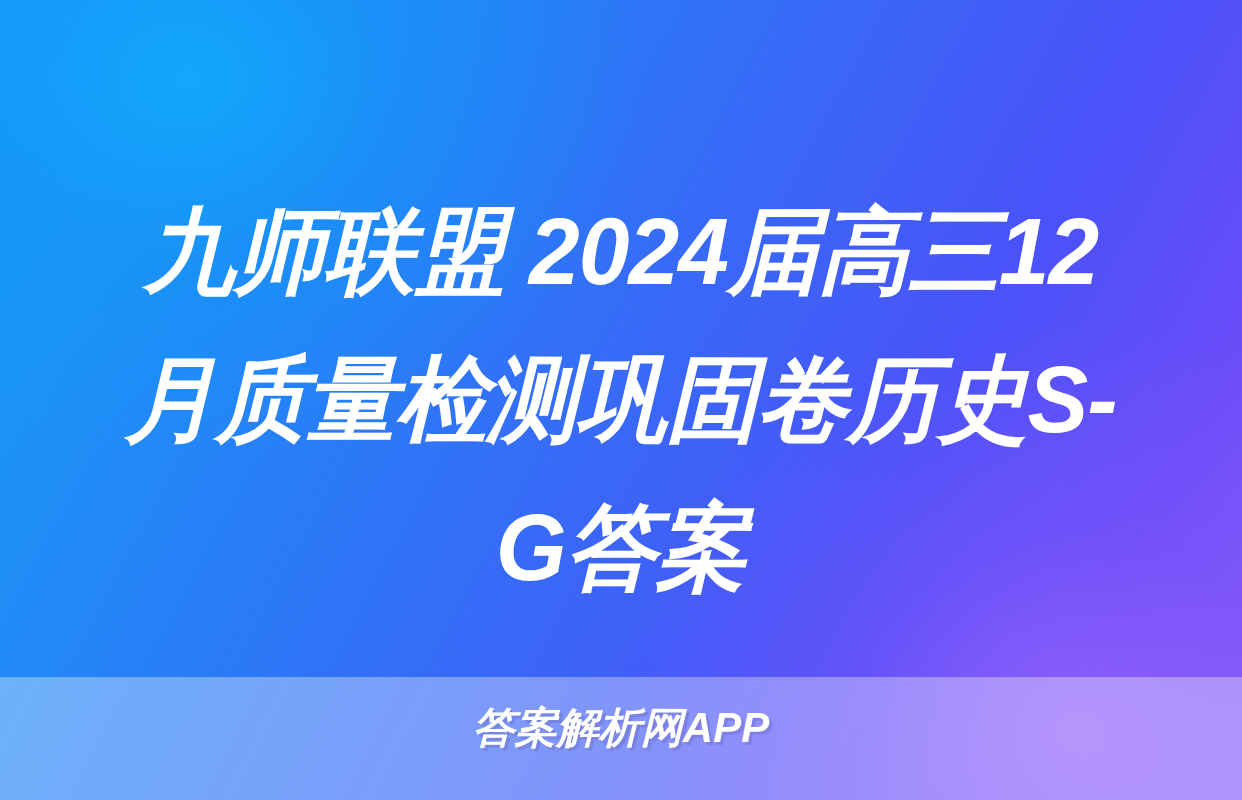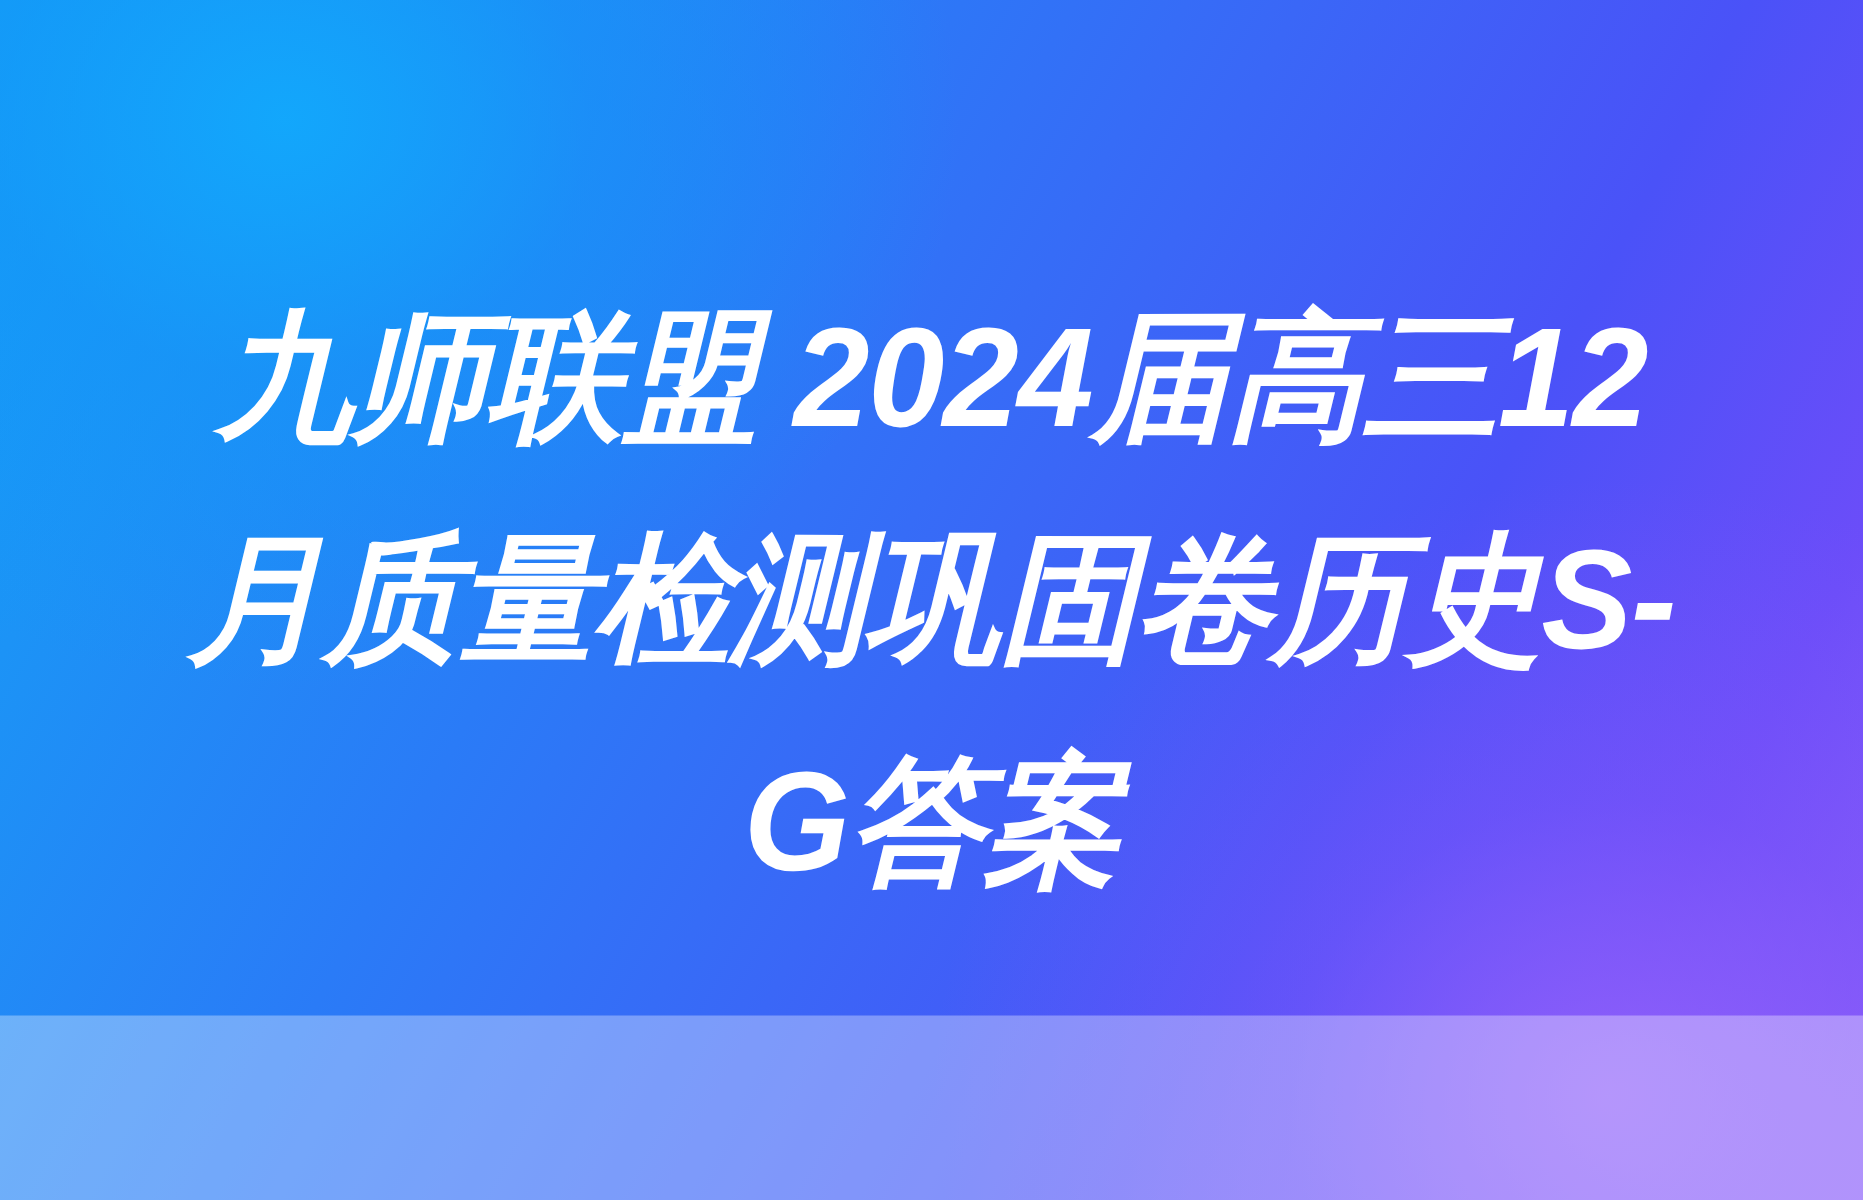--- a/index.html
+++ b/index.html
@@ -122,14 +122,17 @@
   <div class="bloom-tl"></div>
   <div class="bloom-br"></div>
   <div class="bottom-band"></div>
 
   <div class="title-block">
     <span class="title-line">九师联盟 2024届高三12</span>
     <span class="title-line">月质量检测巩固卷历史S-</span>
     <span class="title-line">G答案</span>
   </div>
 
+  <div class="watermark-wrap">
+    <span class="watermark">答案解析网APP</span>
+  </div>
 
 </div>
 
 </body></html>

